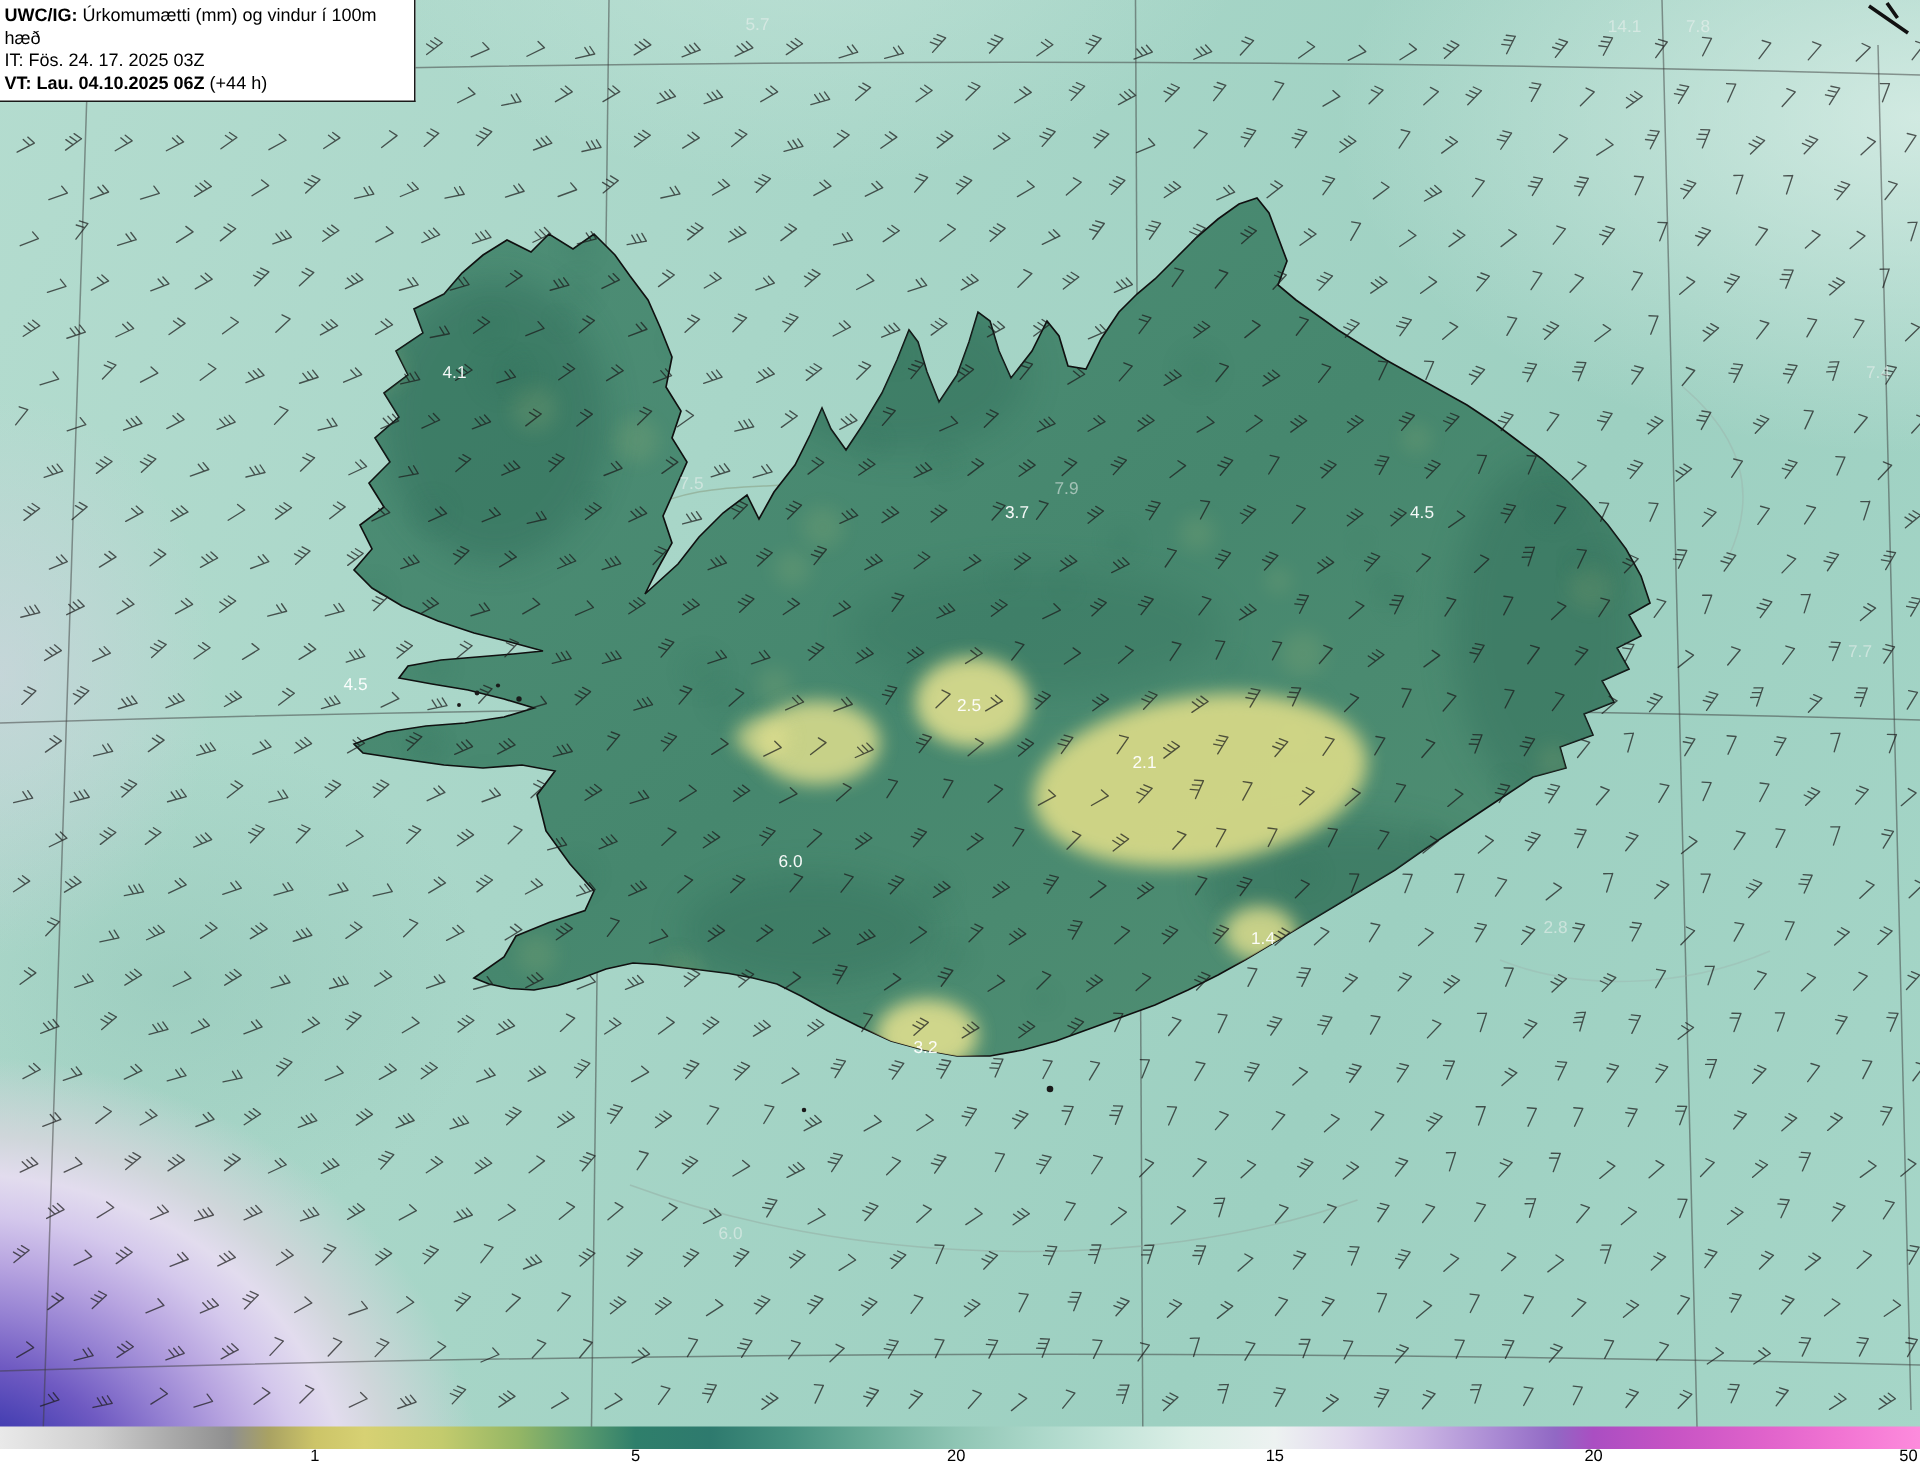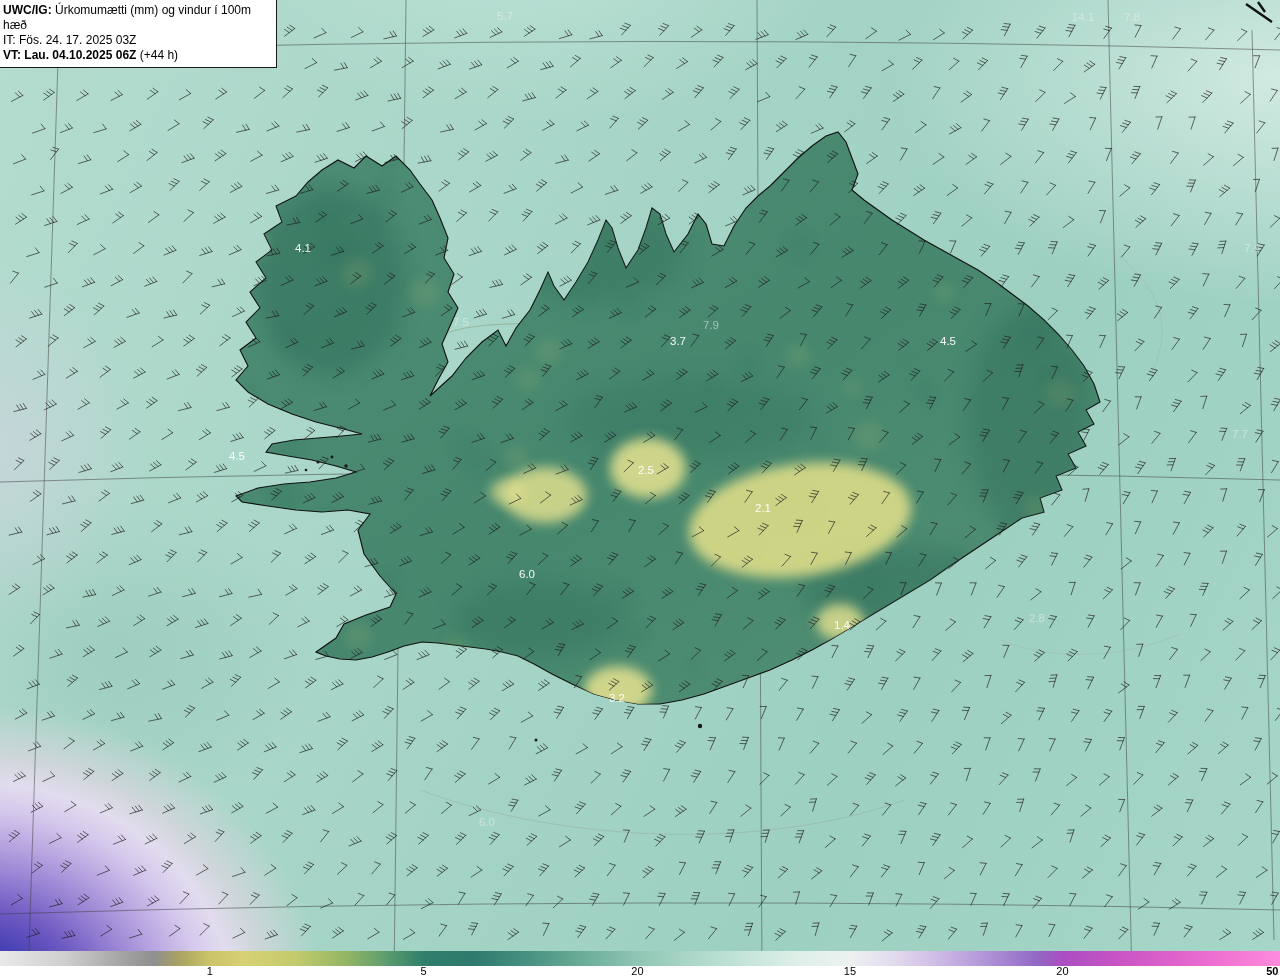--- a/index.html
+++ b/index.html
@@ -1357,17 +1357,17 @@
   </div>
 
   <div class="colorbar">
     <div class="cbar-bar" id="cbar-bar" style="background: linear-gradient(to right, rgb(233, 233, 233) 0%, rgb(207, 207, 207) 5%, rgb(169, 169, 169) 9%, rgb(143, 143, 143) 12%, rgb(169, 162, 99) 14%, rgb(204, 196, 104) 16.4%, rgb(215, 209, 115) 19%, rgb(195, 203, 109) 23%, rgb(148, 182, 101) 27%, rgb(95, 158, 110) 30%, rgb(47, 127, 107) 33.1%, rgb(46, 122, 110) 37%, rgb(69, 144, 127) 41%, rgb(102, 169, 149) 45%, rgb(143, 197, 180) 49.8%, rgb(171, 215, 201) 54%, rgb(196, 228, 217) 58%, rgb(220, 239, 231) 62%, rgb(237, 242, 241) 66.4%, rgb(226, 217, 238) 70%, rgb(201, 180, 227) 74%, rgb(169, 137, 211) 78%, rgb(145, 104, 196) 81%, rgb(170, 78, 194) 83%, rgb(198, 83, 196) 87%, rgb(224, 99, 203) 92%, rgb(242, 117, 211) 96%, rgb(253, 139, 220) 100%);"></div>
     <div class="cbar-ticks" id="cbar-ticks">
         <div class="cbar-tick" style="left: 16.4%;">1</div>
         <div class="cbar-tick" style="left: 33.1%;">5</div>
         <div class="cbar-tick" style="left: 49.8%;">20</div>
         <div class="cbar-tick" style="left: 66.4%;">15</div>
         <div class="cbar-tick" style="left: 83%;">20</div>
-        <div class="cbar-tick" style="left: 99.4%; font-weight: bold;">50</div>
+        <div class="cbar-tick" style="left: 99.4%;">50</div>
       </div>
   </div>
 
 </div>
 
 </body></html>

